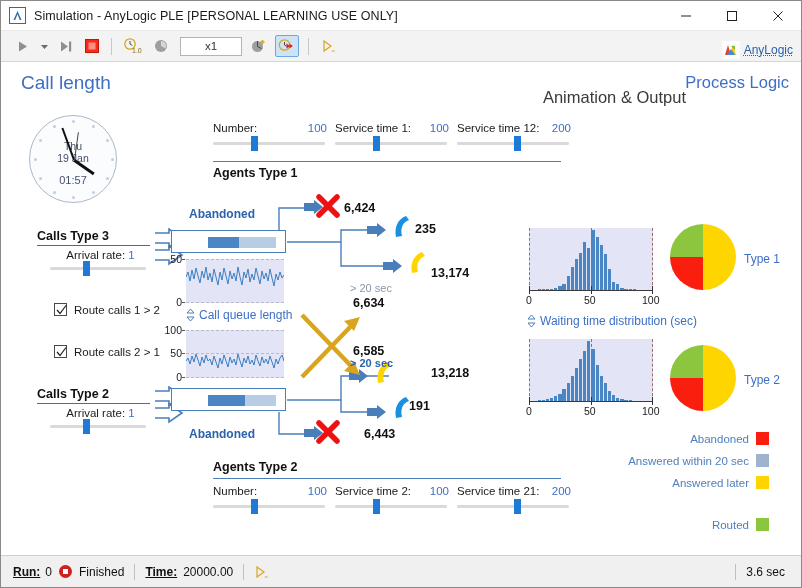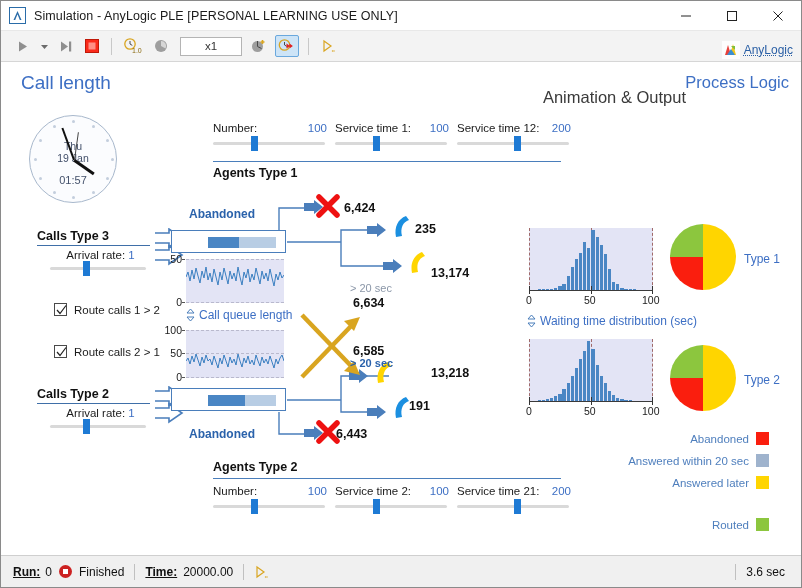--- a/index.html
+++ b/index.html
@@ -545,21 +545,21 @@
     <div class="abs flowlabel" style="left:188px;top:145px">Abandoned</div>
     <svg class="abs" style="left:314px;top:131px" width="26" height="26" viewBox="0 0 26 26">
       <path d="M4 4 L22 22 M22 4 L4 22" stroke="#ee1111" stroke-width="5.5" stroke-linecap="round"></path>
     </svg>
     <div class="abs bignum" style="left:343px;top:139px">6,424</div>
 
     <div class="abs flowlabel" style="left:188px;top:365px">Abandoned</div>
     <svg class="abs" style="left:314px;top:357px" width="26" height="26" viewBox="0 0 26 26">
       <path d="M4 4 L22 22 M22 4 L4 22" stroke="#ee1111" stroke-width="5.5" stroke-linecap="round"></path>
     </svg>
-    <div class="abs bignum" style="left:335px;top:365px">6,443</div>
+    <div class="abs bignum" style="left:363px;top:365px">6,443</div>
 
     <svg class="abs" style="left:390px;top:151px" width="22" height="28" viewBox="0 0 22 28">
       <path d="M15 3 C7 6, 3 14, 5 24 L11 23 C9 15, 12 9, 18 7 Z" fill="#1b8fe0"></path>
     </svg>
     <div class="abs bignum" style="left:414px;top:160px">235</div>
 
     <svg class="abs" style="left:406px;top:187px" width="22" height="28" viewBox="0 0 22 28">
       <path d="M15 3 C7 6, 3 14, 5 24 L11 23 C9 15, 12 9, 18 7 Z" fill="#ffd500"></path>
     </svg>
     <div class="abs bignum" style="left:430px;top:204px">13,174</div>

